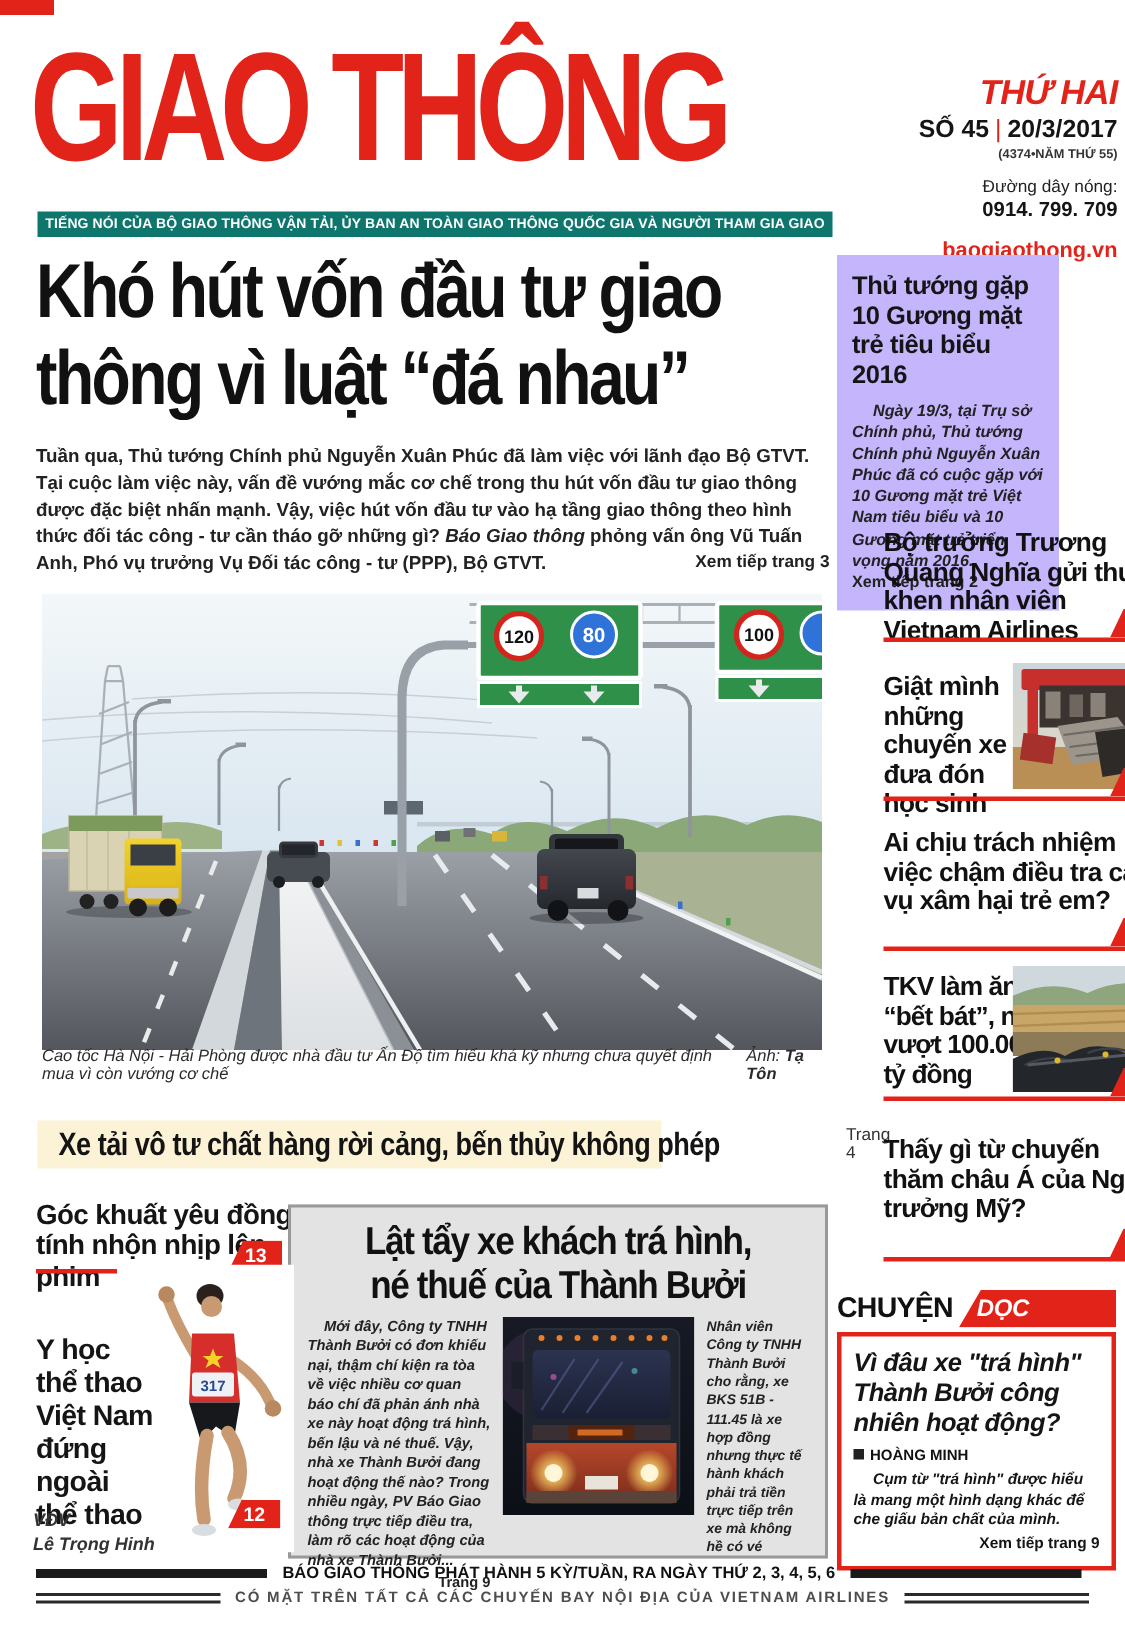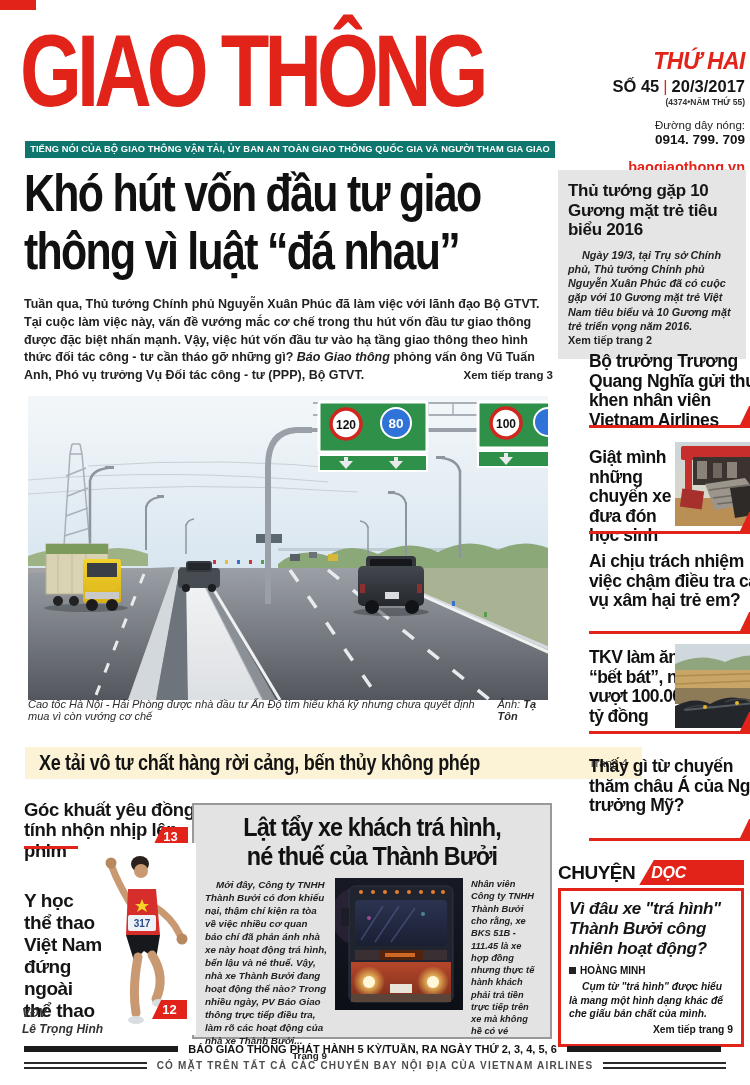--- a/index.html
+++ b/index.html
@@ -24,27 +24,27 @@
   .headline{left:24px;top:165px;width:640px;font-size:51px;font-weight:bold;color:#111;
             letter-spacing:-2px;line-height:1.14;transform:scaleX(.84);transform-origin:left top;white-space:nowrap;}
   .intro{left:24px;top:296px;width:529px;font-size:12.5px;font-weight:bold;line-height:1.42;color:#222;}
   .intro .cont{float:right;font-size:11.5px;}
   .intro .em{font-style:italic;}
   .photo-frame{left:28px;top:396px;width:520px;height:304px;overflow:hidden;background:#a3a3a3;}
   .caption-row{left:28px;top:698px;width:520px;display:flex;justify-content:space-between;
                font-size:11px;font-style:italic;color:#2b2b2b;}
   .caption-row .credit b{font-weight:bold;}
   
-  .strip{left:25px;top:747px;width:617px;height:31px;background:#fcf3d6;display:flex;
+  .strip{left:25px;top:747px;width:416px;height:31px;background:#fcf3d6;display:flex;
          align-items:center;justify-content:space-between;padding:16px 14px;box-sizing:border-box;}
   .strip-head{font-size:21.5px;font-weight:bold;letter-spacing:-.4px;transform:scaleX(.84);
               transform-origin:left center;white-space:nowrap;color:#141414;}
   .strip-page{font-size:11.5px;font-weight:normal;color:#333;}
   
-  .sb-featured{left:558px;top:170px;width:188px;background:#e5e5e5;padding:11px 10px 12px;box-sizing:border-box;}
+  .sb-featured{left:558px;top:170px;width:148px;background:#c4b5fd;padding:11px 10px 12px;box-sizing:border-box;}
   .sb-featured .t{font-size:17px;font-weight:bold;line-height:1.15;letter-spacing:-.3px;}
   .sb-featured .b{margin-top:8px;font-size:10.8px;font-weight:bold;font-style:italic;
                   line-height:1.32;text-indent:14px;color:#222;}
   .sb-featured .c{font-style:normal;white-space:nowrap;}
   .sb-item{left:589px;width:186px;}
   .sb-title{font-size:17.5px;font-weight:bold;line-height:1.12;letter-spacing:-.4px;color:#111;}
   .sb-rule{position:absolute;left:0;bottom:0;width:100%;height:3px;background:#e2231a;}
   .tag{position:absolute;width:35px;height:19px;background:#e2231a;
        clip-path:polygon(26% 0,100% 0,100% 100%,0 100%);
        color:#fff;font-size:13px;font-weight:bold;text-align:center;line-height:19px;}

